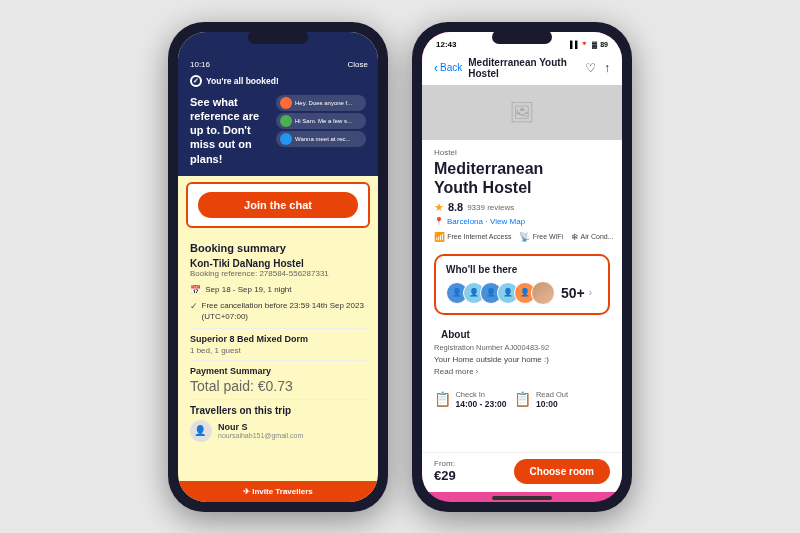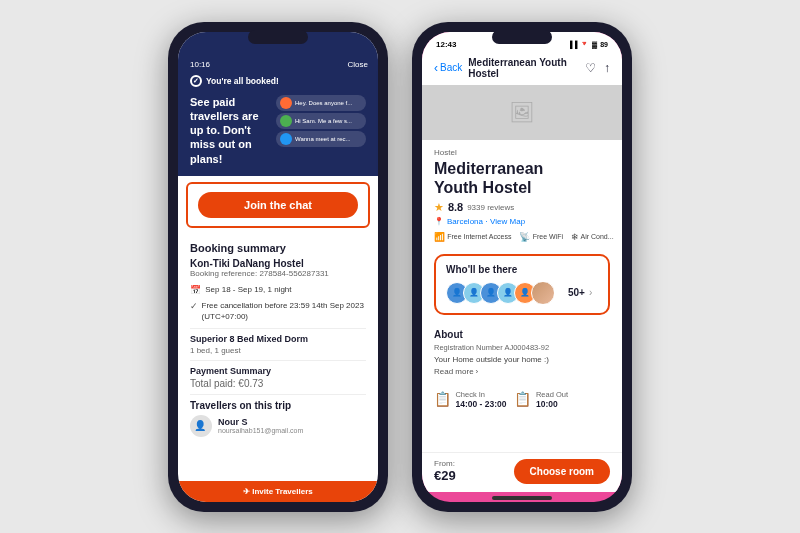--- a/index.html
+++ b/index.html
@@ -31,21 +31,21 @@
       border-radius: 36px;
       padding: 10px;
       position: relative;
       box-shadow: 0 8px 32px rgba(0,0,0,0.4);
     }
     .phone-screen {
       width: 100%;
       height: 100%;
       border-radius: 28px;
       overflow: hidden;
-      background: #ffffff;
+      background: #fef9c3;
       position: relative;
       display: flex;
       flex-direction: column;
     }
 
     
     .dynamic-island {
       position: absolute;
       top: 8px;
       left: 50%;
@@ -217,21 +217,21 @@
       color: #666;
       margin-bottom: 5px;
     }
     .payment-summary {
       font-size: 9px;
       font-weight: 600;
       color: #1a1a2e;
       margin-bottom: 2px;
     }
     .total-paid {
-      font-size: 10px;
+      font-size: 14px;
       color: #666;
     }
     .travellers-section-title {
       font-size: 10px;
       font-weight: 700;
       color: #1a1a2e;
       margin-bottom: 4px;
     }
     .traveller-row {
       display: flex;
@@ -440,40 +440,41 @@
       border: 1px solid white;
       margin-right: -5px;
       background: linear-gradient(135deg, #c8956c, #e8b89a);
       flex-shrink: 0;
       overflow: hidden;
       display: flex;
       align-items: flex-end;
       justify-content: center;
     }
     .plus-count {
-      font-size: 10px;
-      font-weight: 700;
-      color: #1a1a2e;
-      margin-left: 18px;
+      font-size: 14px;
+      font-weight: 700;
+      color: #1a1a2e;
+      margin-left: 11px;
     }
     .chevron-right {
       margin-left: 4px;
       font-size: 10px;
       color: #999;
     }
 
     .about-section {
       padding: 8px 12px;
       background: white;
     }
     .about-title {
       font-size: 10px;
       font-weight: 700;
       color: #1a1a2e;
       margin-bottom: 3px;
+      margin-left: 7px;
     }
     .reg-number {
       font-size: 7.5px;
       color: #666;
       margin-bottom: 3px;
     }
     .about-desc {
       font-size: 8px;
       color: #444;
       margin-bottom: 3px;
@@ -564,21 +565,21 @@
         <div class="phone1-header">
           <div class="phone1-status-bar">
             <span>10:16</span>
             <span class="close-btn">Close</span>
           </div>
           <div class="phone1-booked-row">
             <div class="check-icon">✓</div>
             <span>You're all booked!</span>
           </div>
           <div class="phone1-travellers-section">
-            <div class="phone1-text">See paid travellers are up to. Don't miss out on plans!</div>
+            <div class="phone1-text">See what reference are up to. Don't miss out on plans!</div>
             <div class="chat-bubbles">
               <div class="chat-bubble">
                 <div class="bubble-avatar"></div>
                 <span>Hey. Does anyone f...</span>
               </div>
               <div class="chat-bubble">
                 <div class="bubble-avatar green"></div>
                 <span>Hi Sam. Me a few s...</span>
               </div>
               <div class="chat-bubble">

